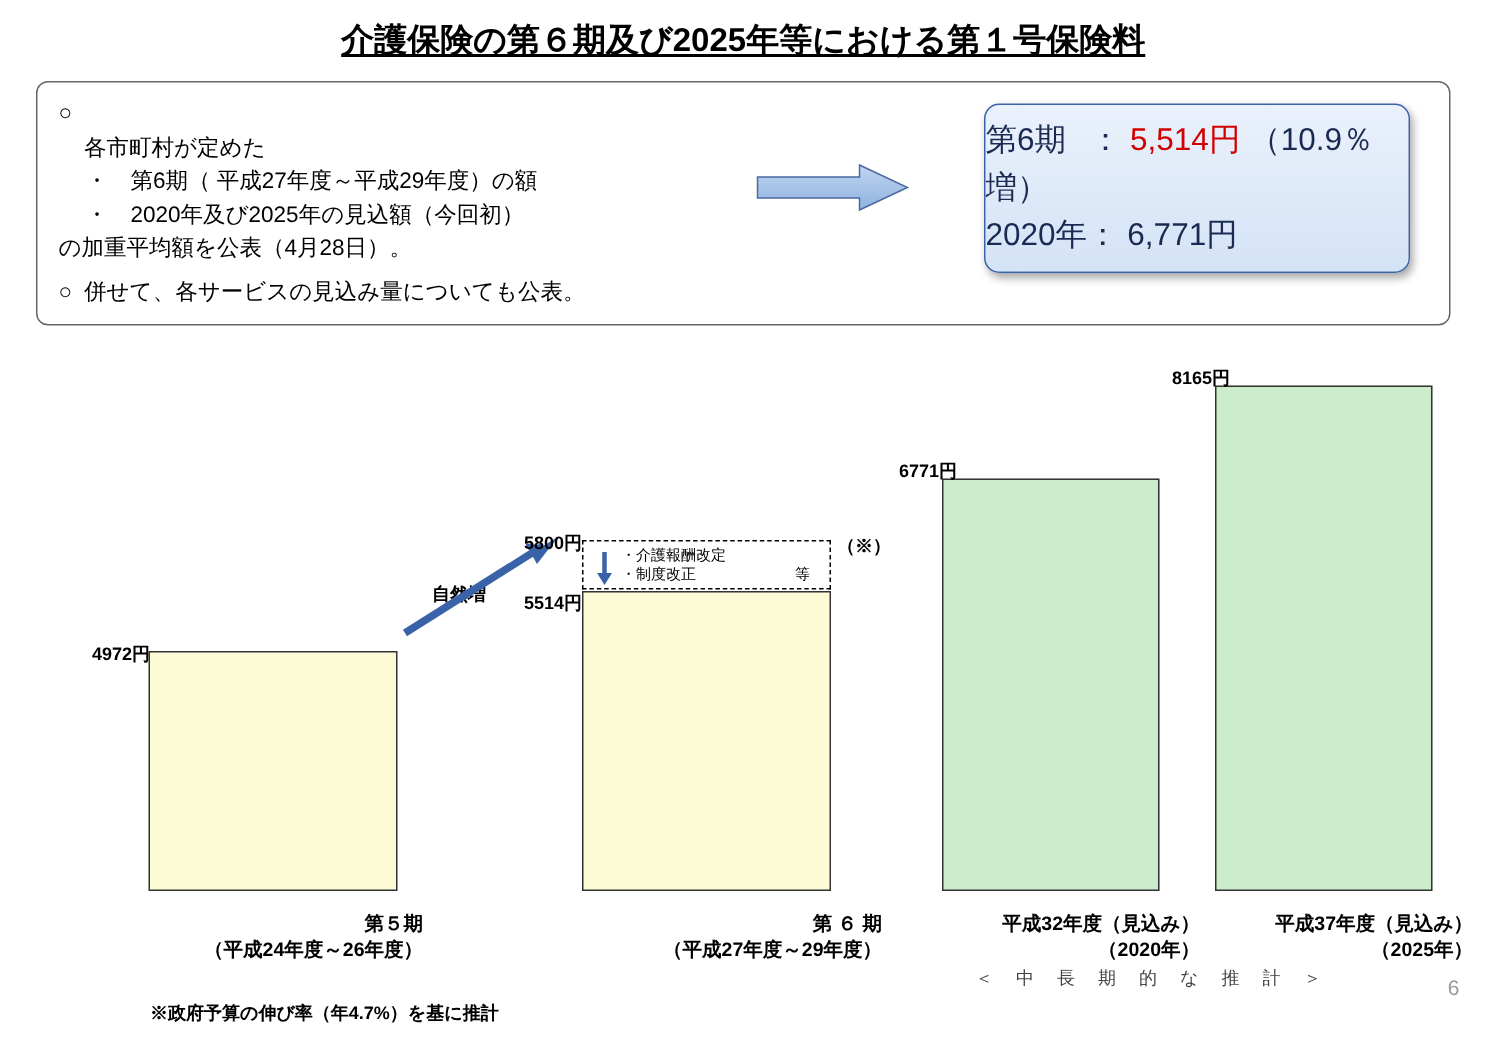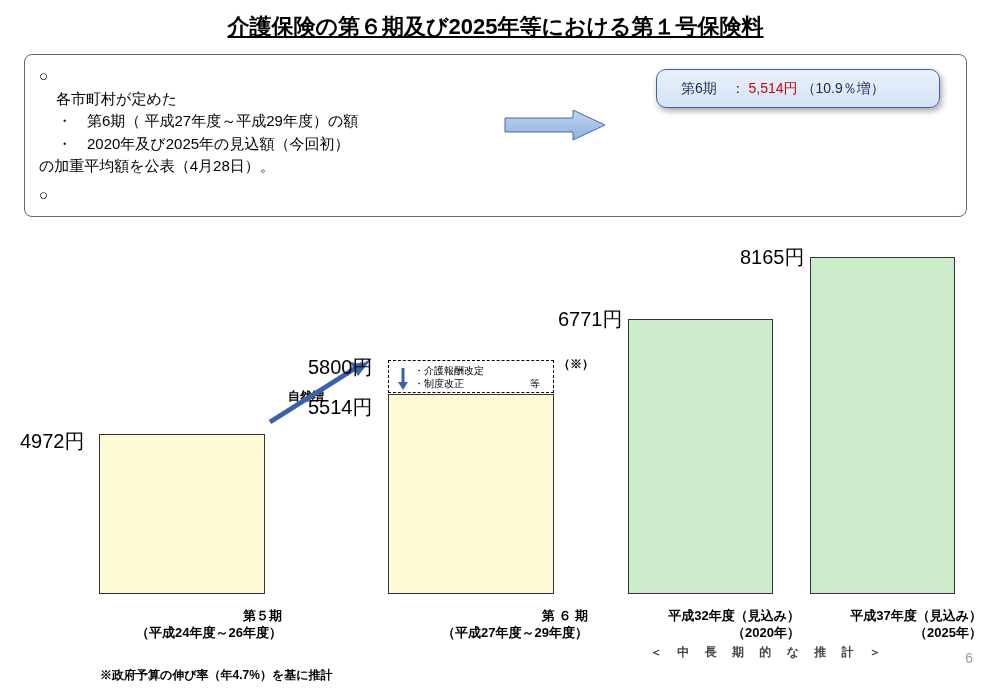--- a/index.html
+++ b/index.html
@@ -34,22 +34,22 @@
   .bullet-O .mark { margin-right: 8px; }
   .sub-bullet { }
   .dot-line { margin-left: 18px; }
   .info-callout {
     position: absolute;
     right: 26px;
     top: 14px;
     width: 284px;
     border: 1px solid #3a62a8;
     border-radius: 10px;
-    padding: 8px 24px;
-    font-size: 14px;
+    padding: 8px 0;
+    font-size: 21px;
     line-height: 1.5;
     background: linear-gradient(#eaf1fb, #d4e3f6);
     box-shadow: 2px 3px 6px rgba(0,0,0,.35);
   }
   .dark-navy { color: #1a2a52; }
   .red { color: #d10000; }
   .arrow-big {
     position: absolute;
     left: 476px;
     top: 52px;
@@ -62,22 +62,23 @@
     height: 420px;
   }
   .bar {
     position: absolute;
     border: 1px solid #333;
   }
   .bar.yellow { background: #fdfbd6; }
   .bar.green  { background: #cdeccb; }
   .bar-label {
     position: absolute;
-    font-size: 20px;
-    font-weight: normal;
+    font-size: 12px;
+    font-weight: bold;
+    text-align: right;
     width: 80px;
   }
   .xlabel {
     position: absolute;
     top: 374px;
     width: 200px;
     text-align: right;
     font-size: 13px;
     font-weight: bold;
     line-height: 1.3;
@@ -111,21 +112,20 @@
     left: 100px;
     bottom: 12px;
     font-size: 12px;
     font-weight: bold;
   }
   .longterm {
     position: absolute;
     font-size: 12px;
     color: #444;
     letter-spacing: 6px;
-    font-weight: bold;
   }
   .page-num {
     position: absolute;
     right: 18px;
     bottom: 30px;
     font-size: 14px;
     color: #999;
   }
 </style>
 </head>
@@ -140,39 +140,44 @@
       <span>
         <br>
         <span>各市町村が定めた</span>
       </span>
     </div>
     <div class="dot-line">・　第6期（ 平成27年度～平成29年度）の額</div>
     <div class="dot-line">・　2020年及び2025年の見込額（今回初）</div>
     <div class="sub-bullet">の加重平均額を公表（4月28日）。</div>
     <div class="bullet-O" style="margin-top:6px">
       <span class="mark">○</span>
+      <span>併せて、各サービスの見込み量についても公表。</span>
     </div>
   </div>
 
   <svg class="arrow-big" width="110" height="36">
     <defs>
       <linearGradient id="g1" x1="0" y1="0" x2="0" y2="1">
         <stop offset="0" stop-color="#c0d5f0"></stop>
         <stop offset="1" stop-color="#8fb2e0"></stop>
       </linearGradient>
     </defs>
     <polygon points="4,11 72,11 72,3 104,18 72,33 72,25 4,25" fill="url(#g1)" stroke="#4a6aa0" stroke-width="1"></polygon>
   </svg>
 
   <div class="info-callout">
     <div>
       <span class="dark-navy">第6期</span>
       <span class="dark-navy" style="margin-left:10px">：</span>
       <span class="red">5,514円</span>
       <span class="dark-navy">（10.9％増）</span>
+    </div>
+    <div class="dark-navy">
+      <span>2020年：</span>
+      <span>6,771円</span>
     </div>
   </div>
 </div>
 
 <div class="chart-area">
 
   <div class="bar yellow" style="left:99px; width:166px; top:200px; height:160px"></div>
   <div class="bar-label" style="left:20px; top:194px">4972円</div>
   <div class="xlabel" style="left:82px">
     <span>第５期</span><br>

